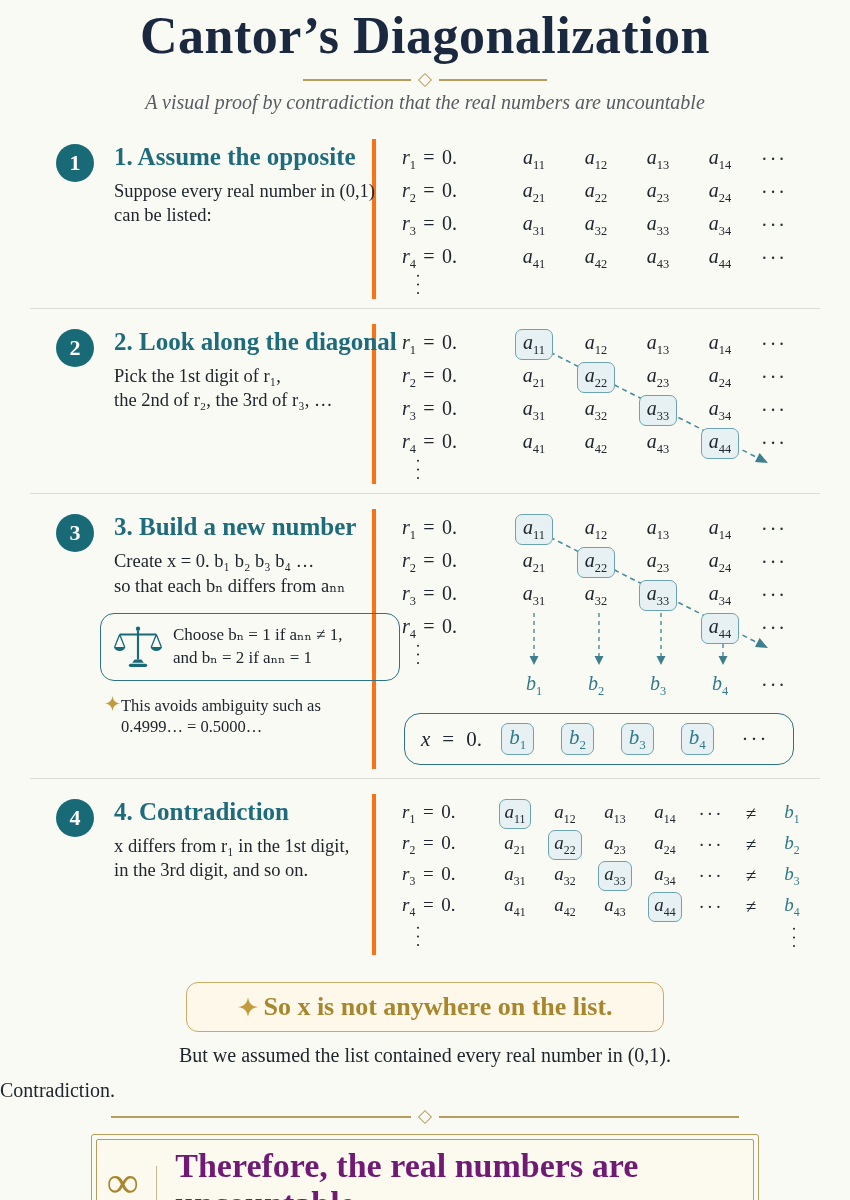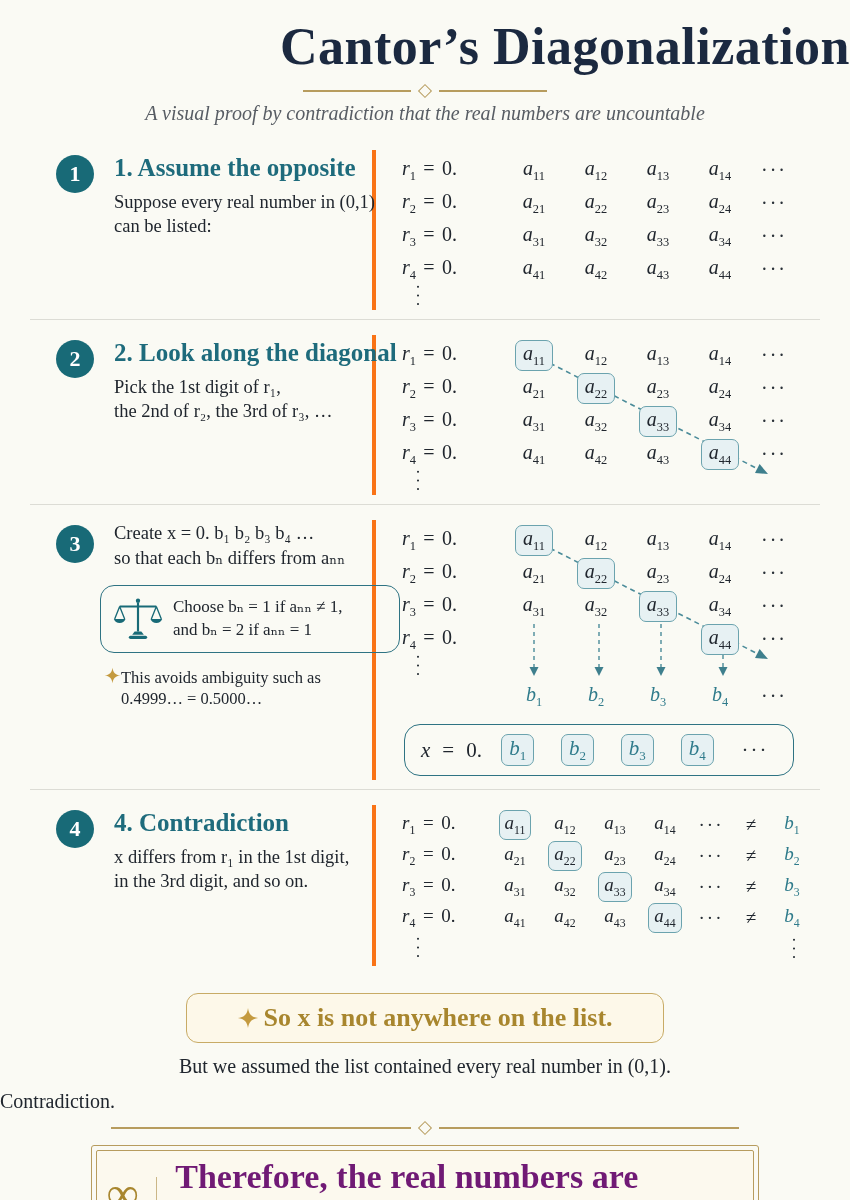--- a/index.html
+++ b/index.html
@@ -1,19 +1,19 @@
 <!DOCTYPE html>
 <html><head>
 <meta charset="utf-8">
 <style>
   html,body{margin:0;padding:0;background:#fafaf4;}
   .page{position:relative;width:850px;height:1200px;margin:0 auto;background:#fafaf4;overflow:hidden;
         font-family:"Liberation Serif","DejaVu Serif","DejaVu Sans",serif;color:#20262e;}
   
-  .title{margin:0;padding-top:17px;text-align:right;font-size:52px;font-weight:700;color:#1b2940;letter-spacing:.5px;}
+  .title{margin:0;padding-top:6px;text-align:center;font-size:52px;font-weight:700;color:#1b2940;letter-spacing:.5px;}
   .gold-divider{display:flex;align-items:center;justify-content:center;gap:9px;margin:10px auto 6px;}
   .gline{height:1.6px;background:#b79c5e;width:108px;}
   .gline.wide{width:300px;}
   .gdiamond{width:8px;height:8px;border:1.4px solid #b79c5e;transform:rotate(45deg);background:transparent;}
   .subtitle{text-align:center;font-style:italic;font-size:20px;color:#575c63;margin:4px 0 10px;}
   
   .step{display:flex;margin:0 30px;padding:15px 0 9px;}
   .step + .step{border-top:1px solid #dcdcd5;}
   .left{position:relative;width:342px;min-width:342px;box-sizing:border-box;padding:0 4px 0 84px;}
   .badge{position:absolute;left:26px;top:5px;width:38px;height:38px;border-radius:50%;background:#186a77;
@@ -279,20 +279,21 @@
               <span class="vd">···</span>
             </span>
         </div>
       </div>
     </div>
   </section>
 
   <section class="step">
     <div class="left">
       <div class="badge">3</div>
+      <h2 class="heading">3. Build a new number</h2>
       <p class="bline">Create x = 0. b₁ b₂ b₃ b₄ …</p>
       <p class="bline">so that each bₙ differs from aₙₙ</p>
       <div class="rulebox">
         <svg width="50" height="46" viewBox="0 0 60 52">
           <circle cx="30" cy="4" r="2.6" fill="#186a77"></circle>
           <line x1="30" y1="6" x2="30" y2="41" stroke="#186a77" stroke-width="2.6"></line>
           <line x1="8" y1="11" x2="52" y2="11" stroke="#186a77" stroke-width="2.6"></line>
           <path d="M8,11 L2,26 M8,11 L14,26" stroke="#186a77" stroke-width="1.6" fill="none"></path>
           <path d="M1,26 A7.5 7.5 0 0 0 15,26 Z" fill="#186a77"></path>
           <path d="M52,11 L46,26 M52,11 L58,26" stroke="#186a77" stroke-width="1.6" fill="none"></path>

